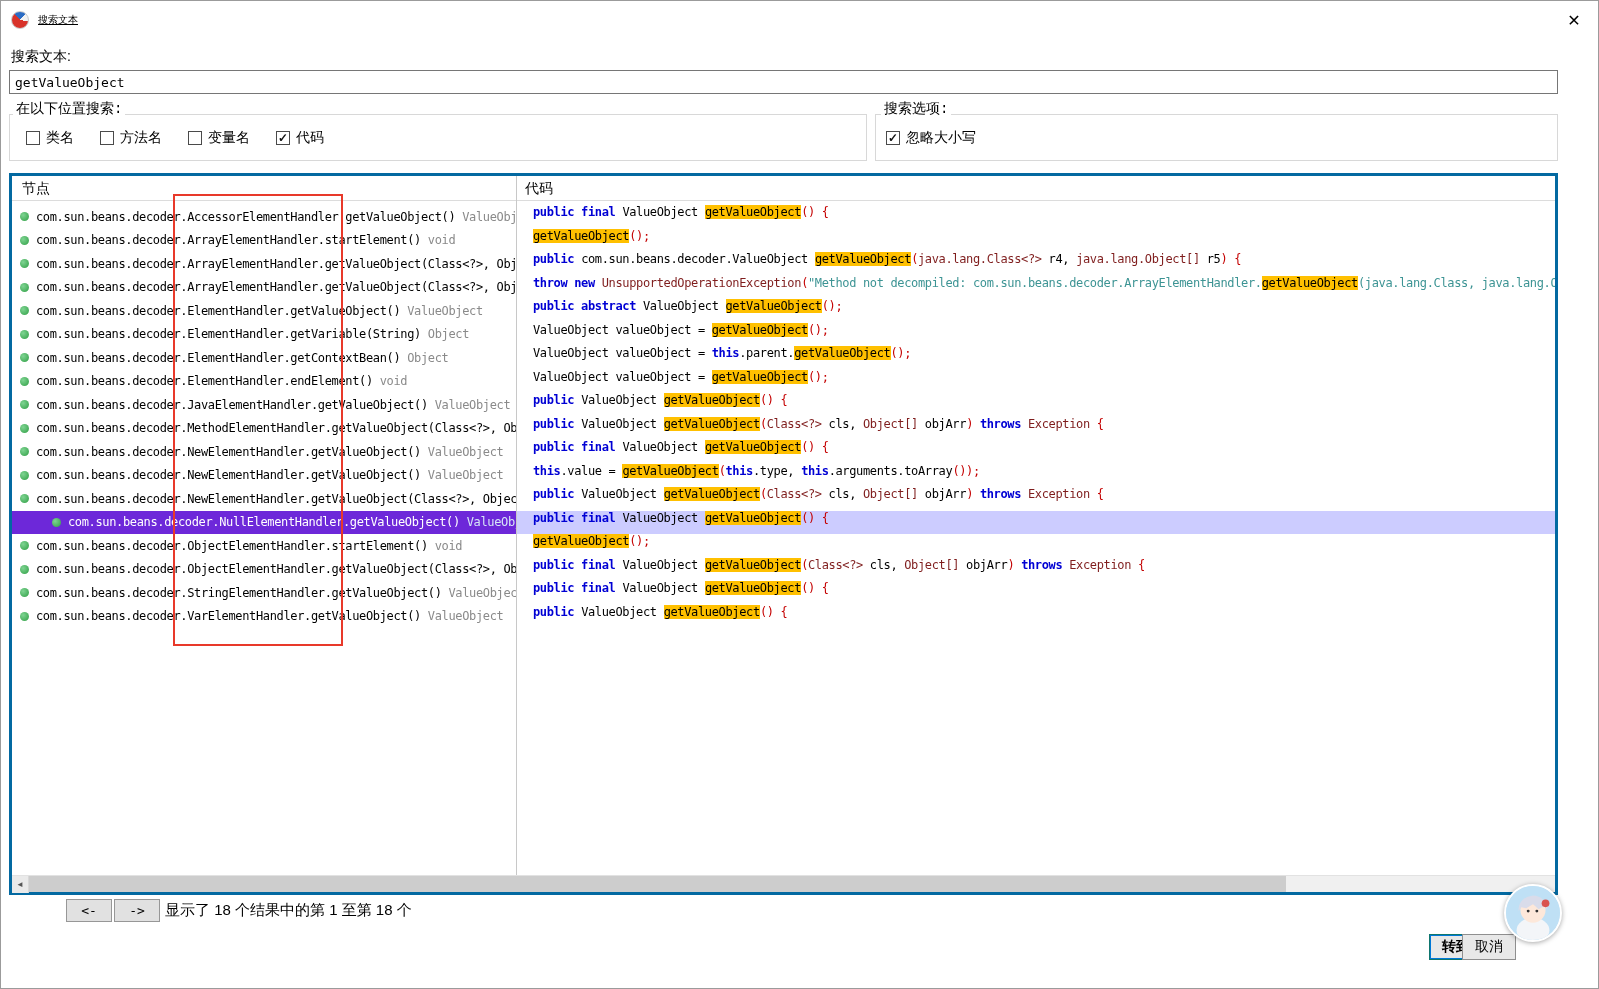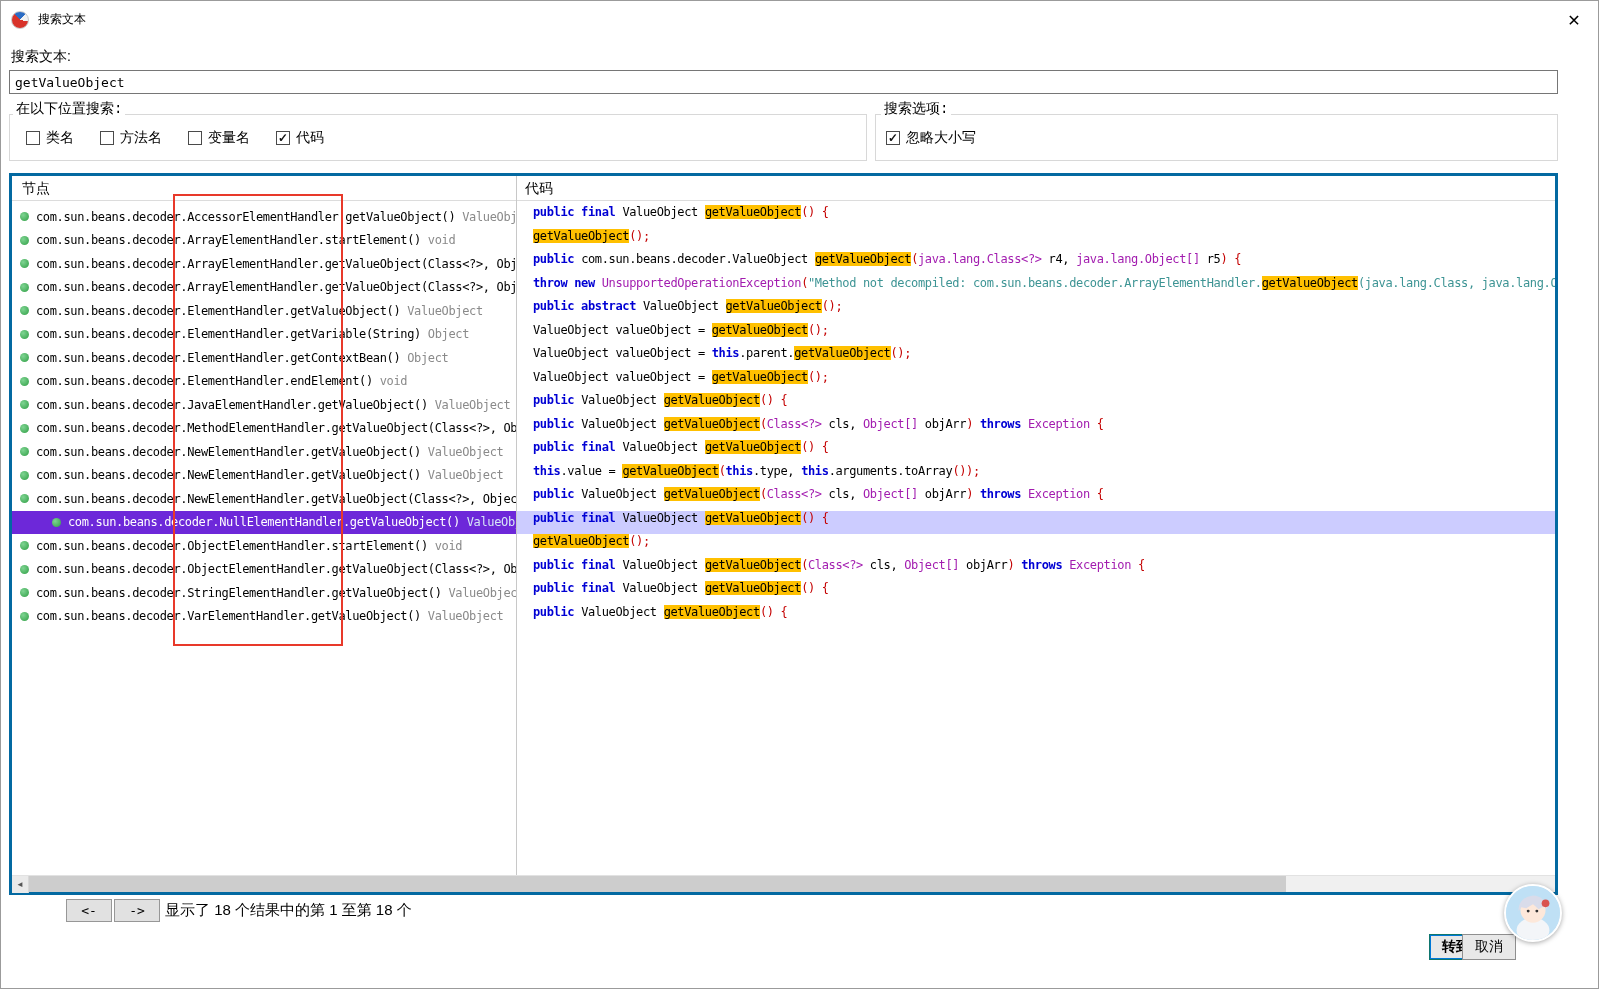--- a/index.html
+++ b/index.html
@@ -5,21 +5,21 @@
   * { margin:0; padding:0; box-sizing:border-box; }
   html,body { width:1599px; height:989px; }
   body { font-family:"Liberation Sans",sans-serif; background:#fff; position:relative; overflow:hidden; color:#000; }
   #window { position:absolute; inset:0; background:#fff; border:1px solid #9b9b9b; }
 
   
   .titlebar { position:absolute; left:0; top:0; right:0; height:37px; background:#fff; display:flex; align-items:center; padding:0 10px; }
   .app-icon { width:18px; height:18px; border-radius:50%; margin-right:9px;
               background:conic-gradient(from 200deg,#d8332a 0 120deg,#2b6cc4 120deg 200deg,#f2f2f2 200deg 260deg,#d8332a 260deg 360deg);
               border:1px solid #c9c9c9; }
-  .title { font-size:12px; }
+  .title { font-size:10px;text-decoration:underline; }
   .close { position:absolute; right:12px; top:7px; width:24px; height:24px; display:flex; align-items:center; justify-content:center; font-size:16px; cursor:pointer; }
 
   
   .search-label { position:absolute; left:10px; top:47px; font-size:14px; }
   .search-input { position:absolute; left:8px; top:69px; width:1549px; height:24px; border:1px solid #767676; padding:0 5px;
                   font:13px "DejaVu Sans Mono",monospace; color:#000; background:#fff; }
 
   
   .group-title { position:absolute; top:99px; font-size:14px; background:#fff; padding:0 3px; z-index:2;font-family:Liberation Mono, monospace; }
   .gt1 { left:12px; } .gt2 { left:880px; }
@@ -48,21 +48,21 @@
   .ret { color:#8a8a8a; }
   .tree-row.sel { background:#6d28d9; color:#fff;padding-left:40px; }
   .tree-row.sel .ret { color:#d6e4f7; }
 
   .code-row { height:23.5px; line-height:23.5px; padding-left:16px; white-space:nowrap;
               font:12px "DejaVu Sans Mono",monospace; letter-spacing:-0.35px; }
   .code-row.sel { background:#ccccff; }
   .tk-k { color:#0000d4; font-weight:bold; }
   .tk-p { color:#000; }
   .tk-h { background:#ffc000; color:#000; }
-  .tk-t { color:#a21caf; }
+  .tk-t { color:#7f1d1d; }
   .tk-r { color:#c40000; }
   .tk-s { color:#3d9494; }
 
   
   .hscroll { position:absolute; left:0; right:0; bottom:0; height:17px; background:#f0f0f0; border-top:1px solid #e2e2e2; }
   .sb-arrow { position:absolute; left:0; top:0; width:17px; height:17px; display:flex; align-items:center; justify-content:center;
               font-size:8px; color:#555; background:#eaeaea; border-right:1px solid #d8d8d8; cursor:pointer; }
   .sb-thumb { position:absolute; left:17px; top:0; height:16px; width:1257px; background:#cdcdcd; cursor:pointer; }
 
   

